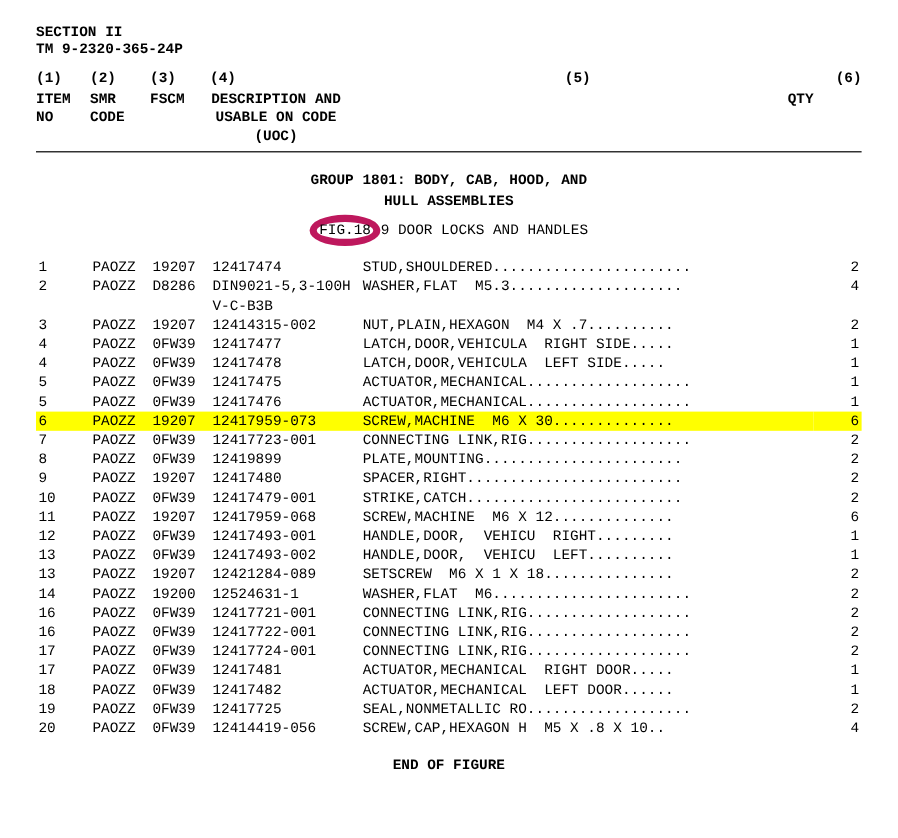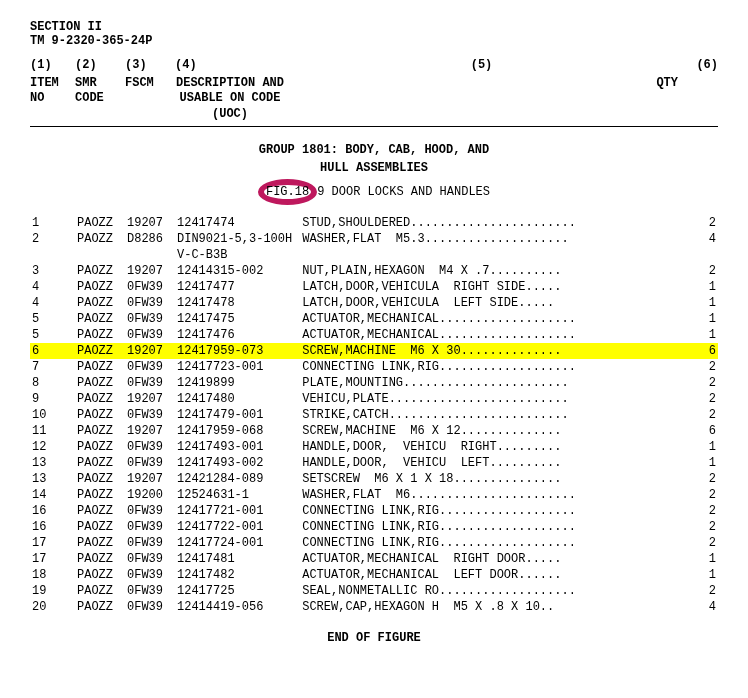--- a/index.html
+++ b/index.html
@@ -192,21 +192,21 @@
     <td class="col-fscm" style="padding-right:4px">0FW39</td>
     <td class="col-part" style="padding-right:8px">12419899</td>
     <td class="col-desc">PLATE,MOUNTING.......................</td>
     <td class="col-qty" style="text-align:right">2</td>
   </tr>
       <tr>
     <td class="col-item" style="padding-right:4px">9</td>
     <td class="col-smr" style="padding-right:4px">PAOZZ</td>
     <td class="col-fscm" style="padding-right:4px">19207</td>
     <td class="col-part" style="padding-right:8px">12417480</td>
-    <td class="col-desc">VEHICU,PLATE.........................</td>
+    <td class="col-desc">SPACER,RIGHT.........................</td>
     <td class="col-qty" style="text-align:right">2</td>
   </tr>
       <tr>
     <td class="col-item" style="padding-right:4px">10</td>
     <td class="col-smr" style="padding-right:4px">PAOZZ</td>
     <td class="col-fscm" style="padding-right:4px">0FW39</td>
     <td class="col-part" style="padding-right:8px">12417479-001</td>
     <td class="col-desc">STRIKE,CATCH.........................</td>
     <td class="col-qty" style="text-align:right">2</td>
   </tr>

